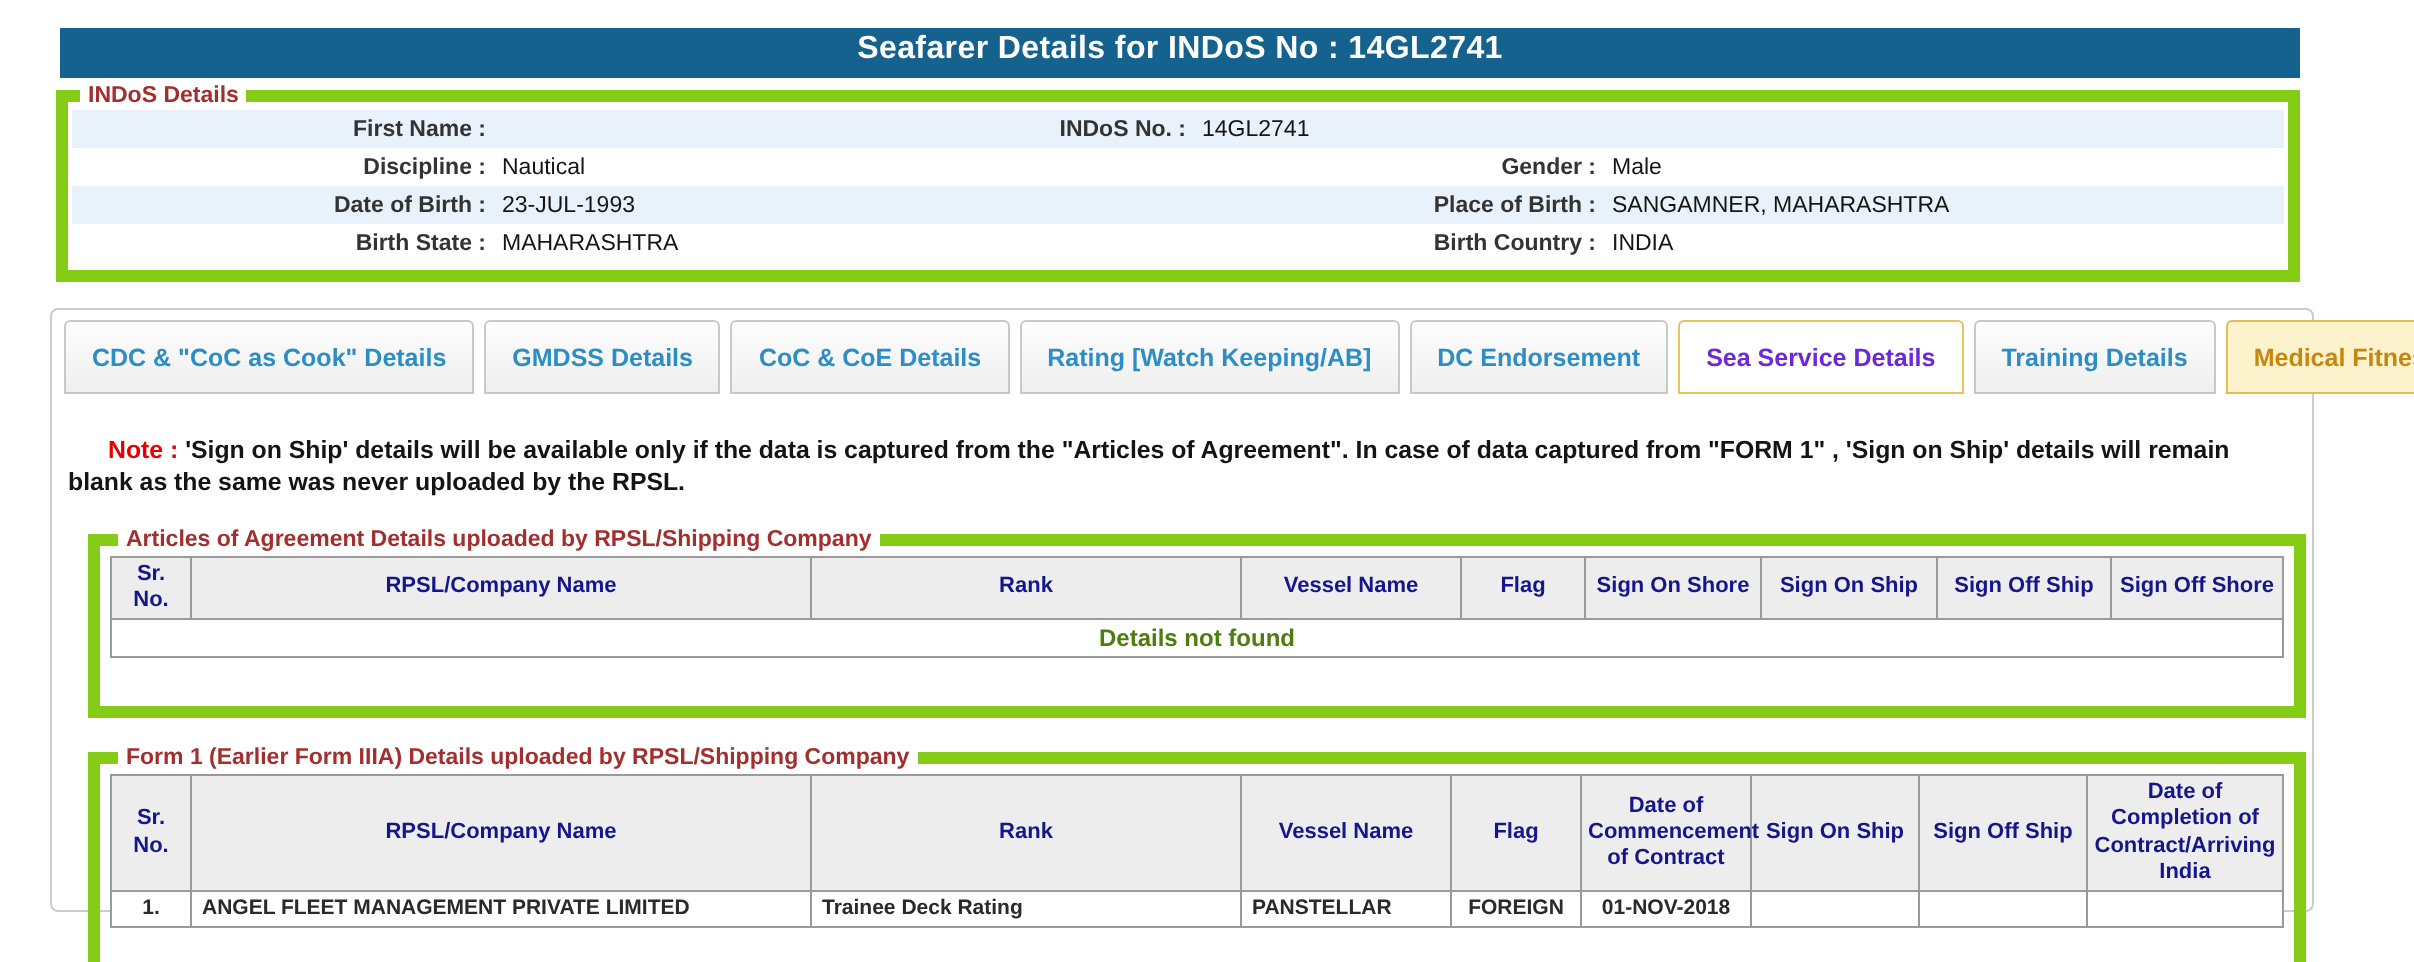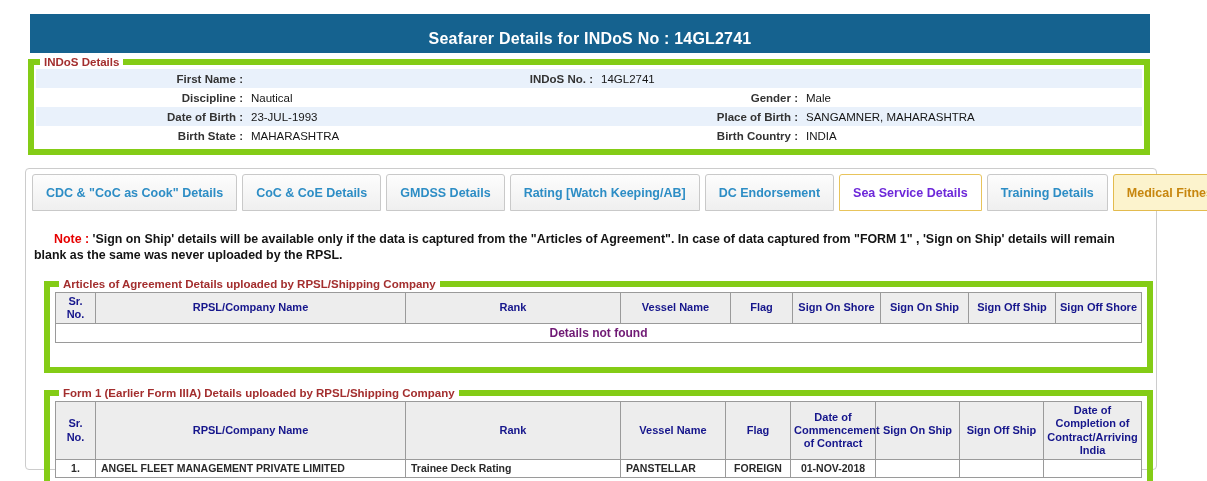--- a/index.html
+++ b/index.html
@@ -10,21 +10,21 @@
     position: relative;
   }
   
   .title-bar {
     margin: 14px 57px 0 30px;
     background: #15628f;
     color: #fff;
     text-align: center;
     font-weight: bold;
     font-size: 16px;
-    padding: 16px 0 5px;
+    padding: 2px 0 5px;
     letter-spacing: .2px;
   }
   
   fieldset { border: 6px solid #84cc16; }
   fieldset legend {
     color: #a32e2e; font-weight: bold; font-size: 11.5px;
     padding: 0 4px; margin-left: 4px;
   }
   .indos-fieldset { margin: 3px 57px 0 28px; padding: 1px 2px 4px; }
   .indos-row {
@@ -81,21 +81,21 @@
   }
   td {
     border: 1px solid #9a9a9a;
     background: #fff;
     padding: 2px 5px;
     font-weight: bold; color: #2a2a2a; font-size: 10.5px;
     height: 18px;
     overflow: hidden; white-space: nowrap;
   }
   td.center { text-align: center; }
-  td.empty-msg { text-align: center; color: #701a75; font-size: 12px; font-weight: bold; }
+  td.empty-msg { text-align: center; color: #4d7c0f; font-size: 12px; font-weight: bold; }
 </style>
 </head>
 <body>
 
 <div class="title-bar">Seafarer Details for INDoS No : 14GL2741</div>
 
 <fieldset class="indos-fieldset">
   <legend>INDoS Details</legend>
   <div id="indos-rows">
       <div class="indos-row alt">
@@ -120,22 +120,22 @@
         <span class="val">MAHARASHTRA</span>
         <span class="lbl">Birth Country :</span>
         <span class="val">INDIA</span>
       </div>
     </div>
 </fieldset>
 
 <div class="panel">
   <div class="tabs" id="tab-bar">
       <div class="tab">CDC &amp; "CoC as Cook" Details</div>
+      <div class="tab">GMDSS Details</div>
       <div class="tab">CoC &amp; CoE Details</div>
-      <div class="tab">GMDSS Details</div>
       <div class="tab">Rating [Watch Keeping/AB]</div>
       <div class="tab">DC Endorsement</div>
       <div class="tab active">Sea Service Details</div>
       <div class="tab">Training Details</div>
       <div class="tab highlighted">Medical Fitness Certificate</div>
     </div>
 
   <div class="note">
     <span class="note-prefix">Note :</span>
     <span>'Sign on Ship' details will be available only if the data is captured from the "Articles of Agreement". In case of data captured from "FORM 1" , 'Sign on Ship' details will remain blank as the same was never uploaded by the RPSL.</span>

